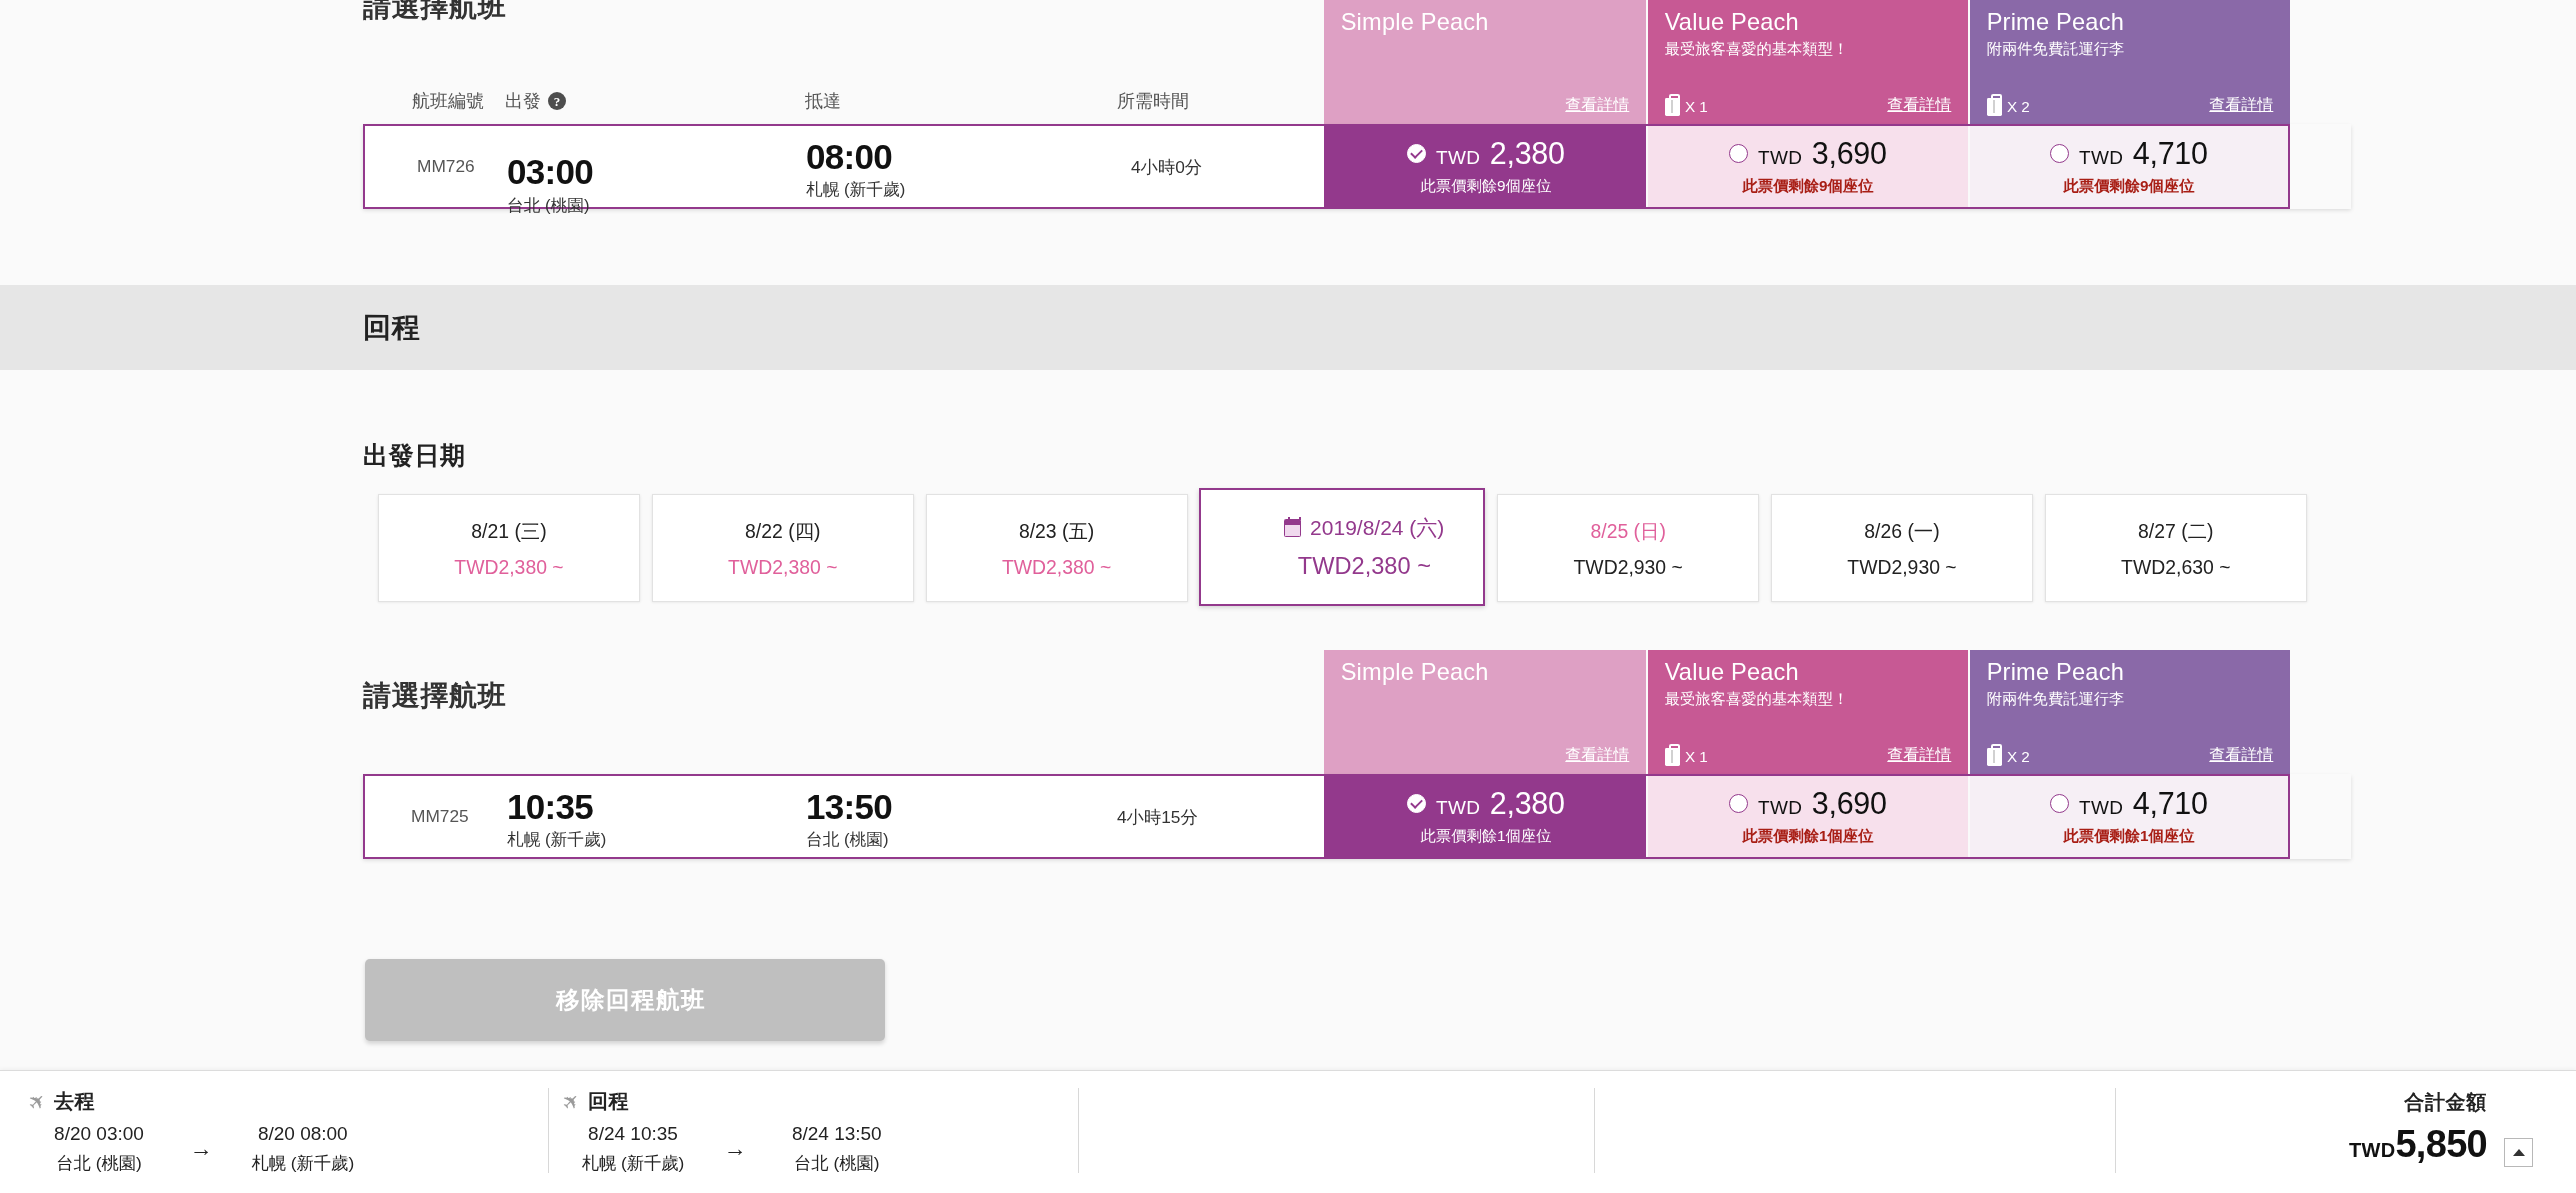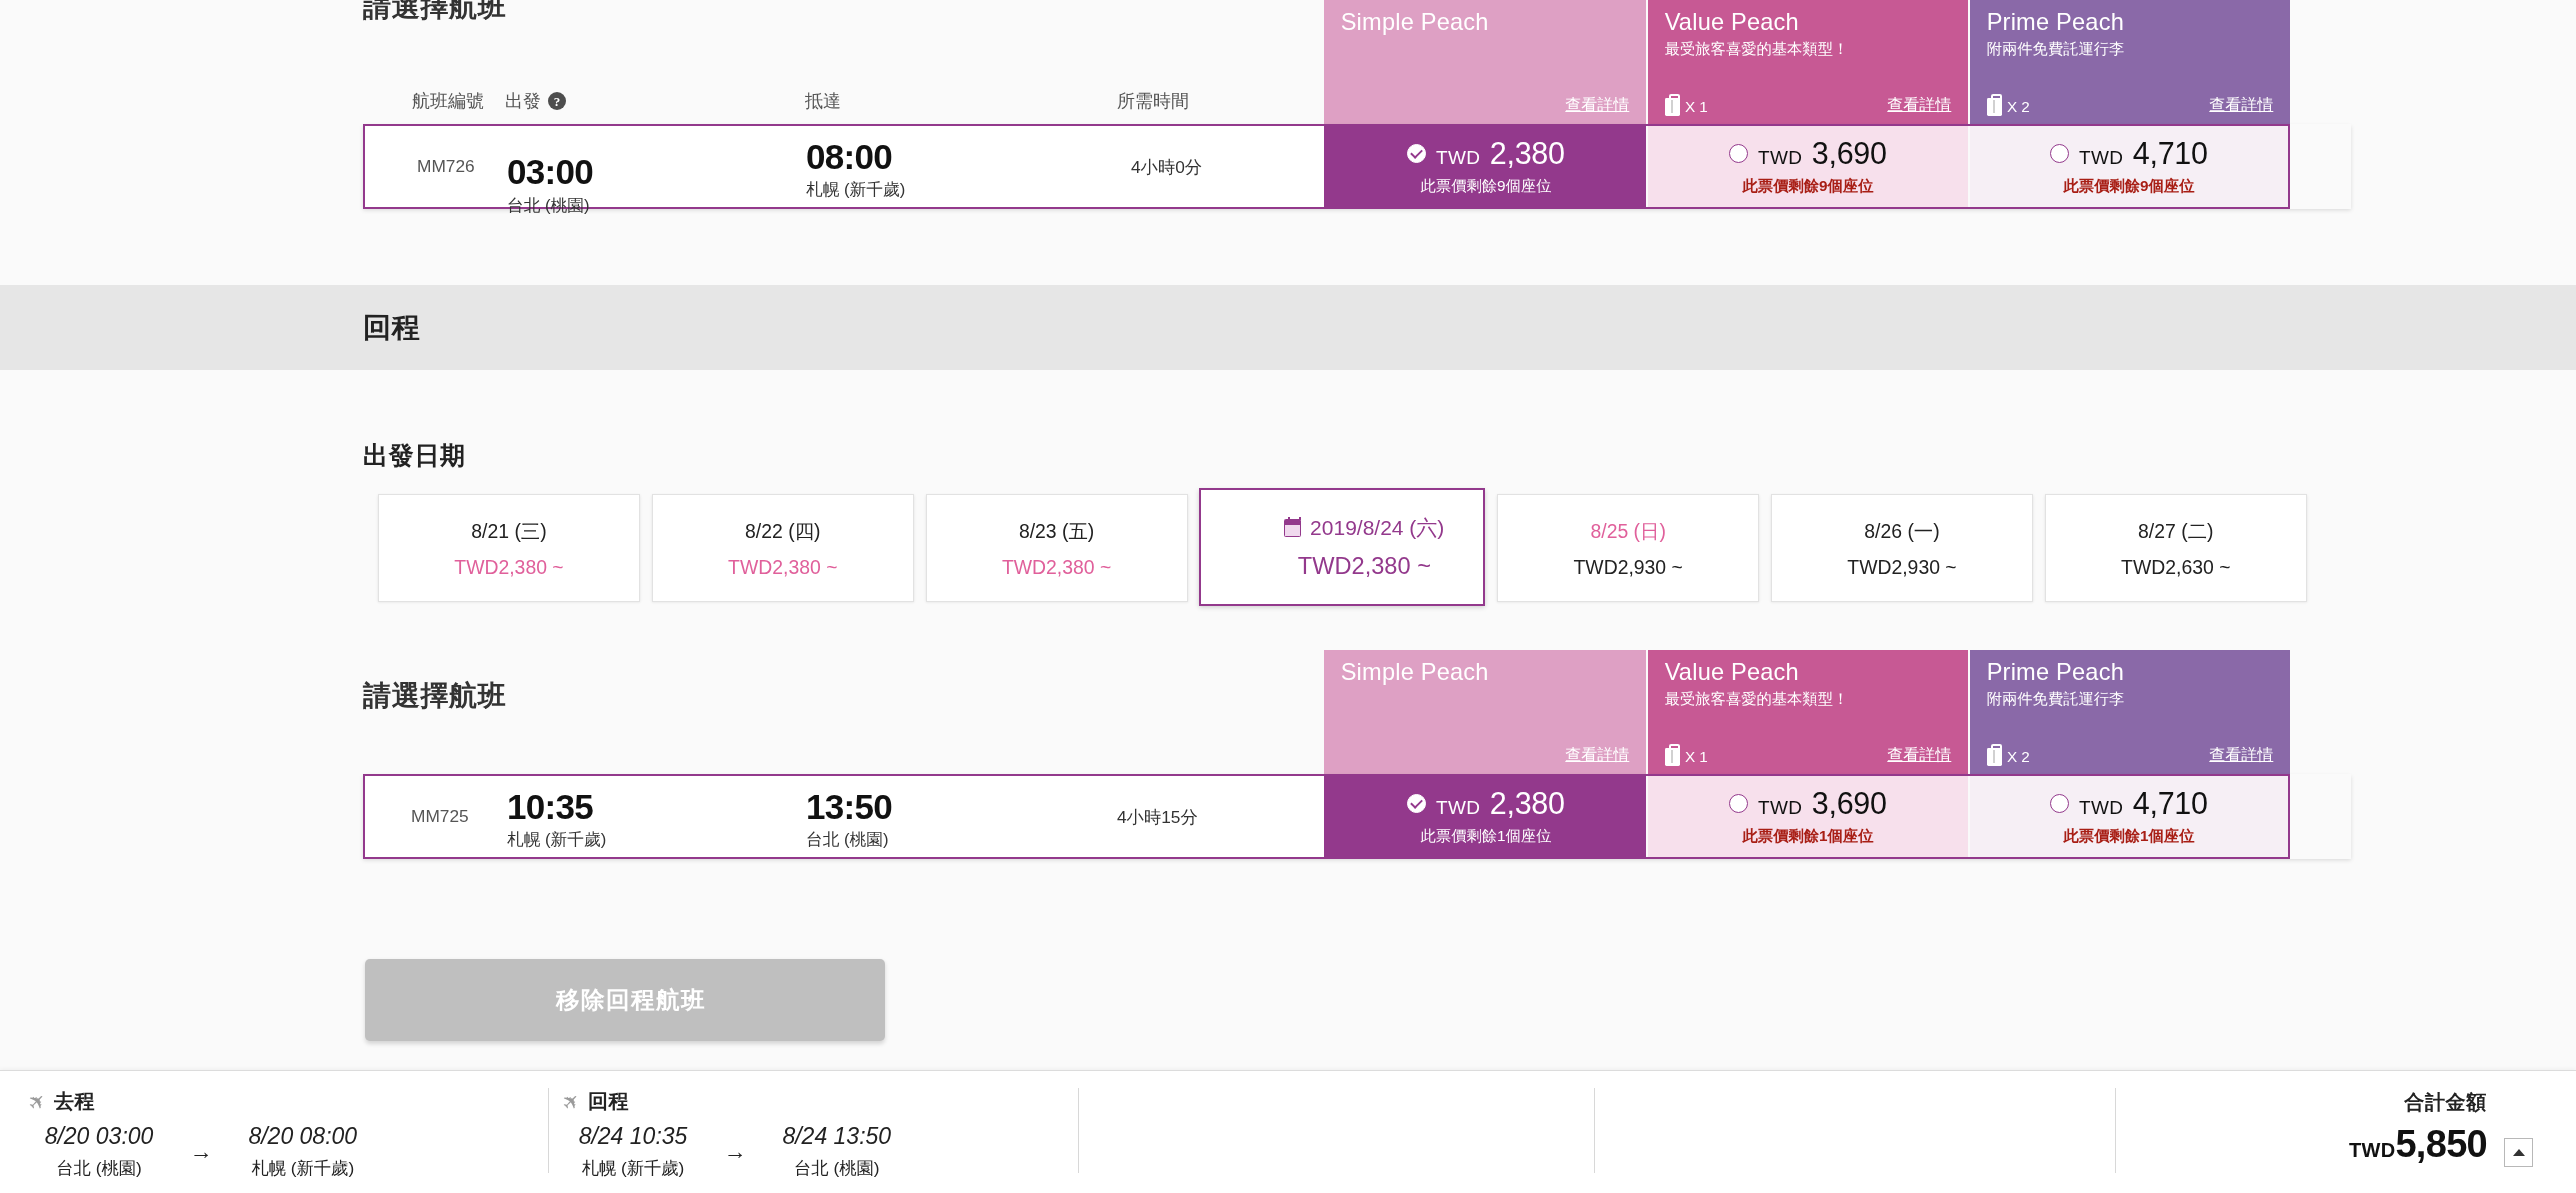--- a/index.html
+++ b/index.html
@@ -208,21 +208,21 @@
     background: #fff;
     border-top: 0.7px solid #dcdcdc;
     box-shadow: 0 -1.4px 4.9px rgba(0,0,0,.06);
   }
   .leg { position: absolute; top: 16.7px; }
   .leg-head { display: flex; align-items: center; gap: 8.3px; }
   .plane-icon { color: #9a9a9a; font-size: 21px; line-height: 1; transform: rotate(-45deg); }
   .leg-title { font-size: 20px; font-weight: bold; color: #222; letter-spacing: 0.7px; }
   .leg-body { display: flex; align-items: center; margin-top: 8.3px; }
   .leg-pt { text-align: center; min-width: 142px; }
-  .leg-pt .lp-time { font-size: 23px; color: #222; font-style: italic; }
+  .leg-pt .lp-time { font-size: 19px; color: #222; }
   .leg-pt .lp-airport { font-size: 17.3px; color: #222; margin-top: 5.6px; }
   .leg-arrow { font-size: 23px; color: #222; margin: 0 19.4px; }
   .vdiv { position: absolute; top: 16.7px; width: 0.7px; height: 85px; background: #d8d8d8; }
 
   .total { position: absolute; right: 89px; top: 18px; text-align: right; }
   .total .t-label { font-size: 20px; font-weight: bold; color: #222; letter-spacing: 0.7px; }
   .total .t-amount {
     display: flex; align-items: baseline; justify-content: flex-end;
     margin-top: 7px;
   }

